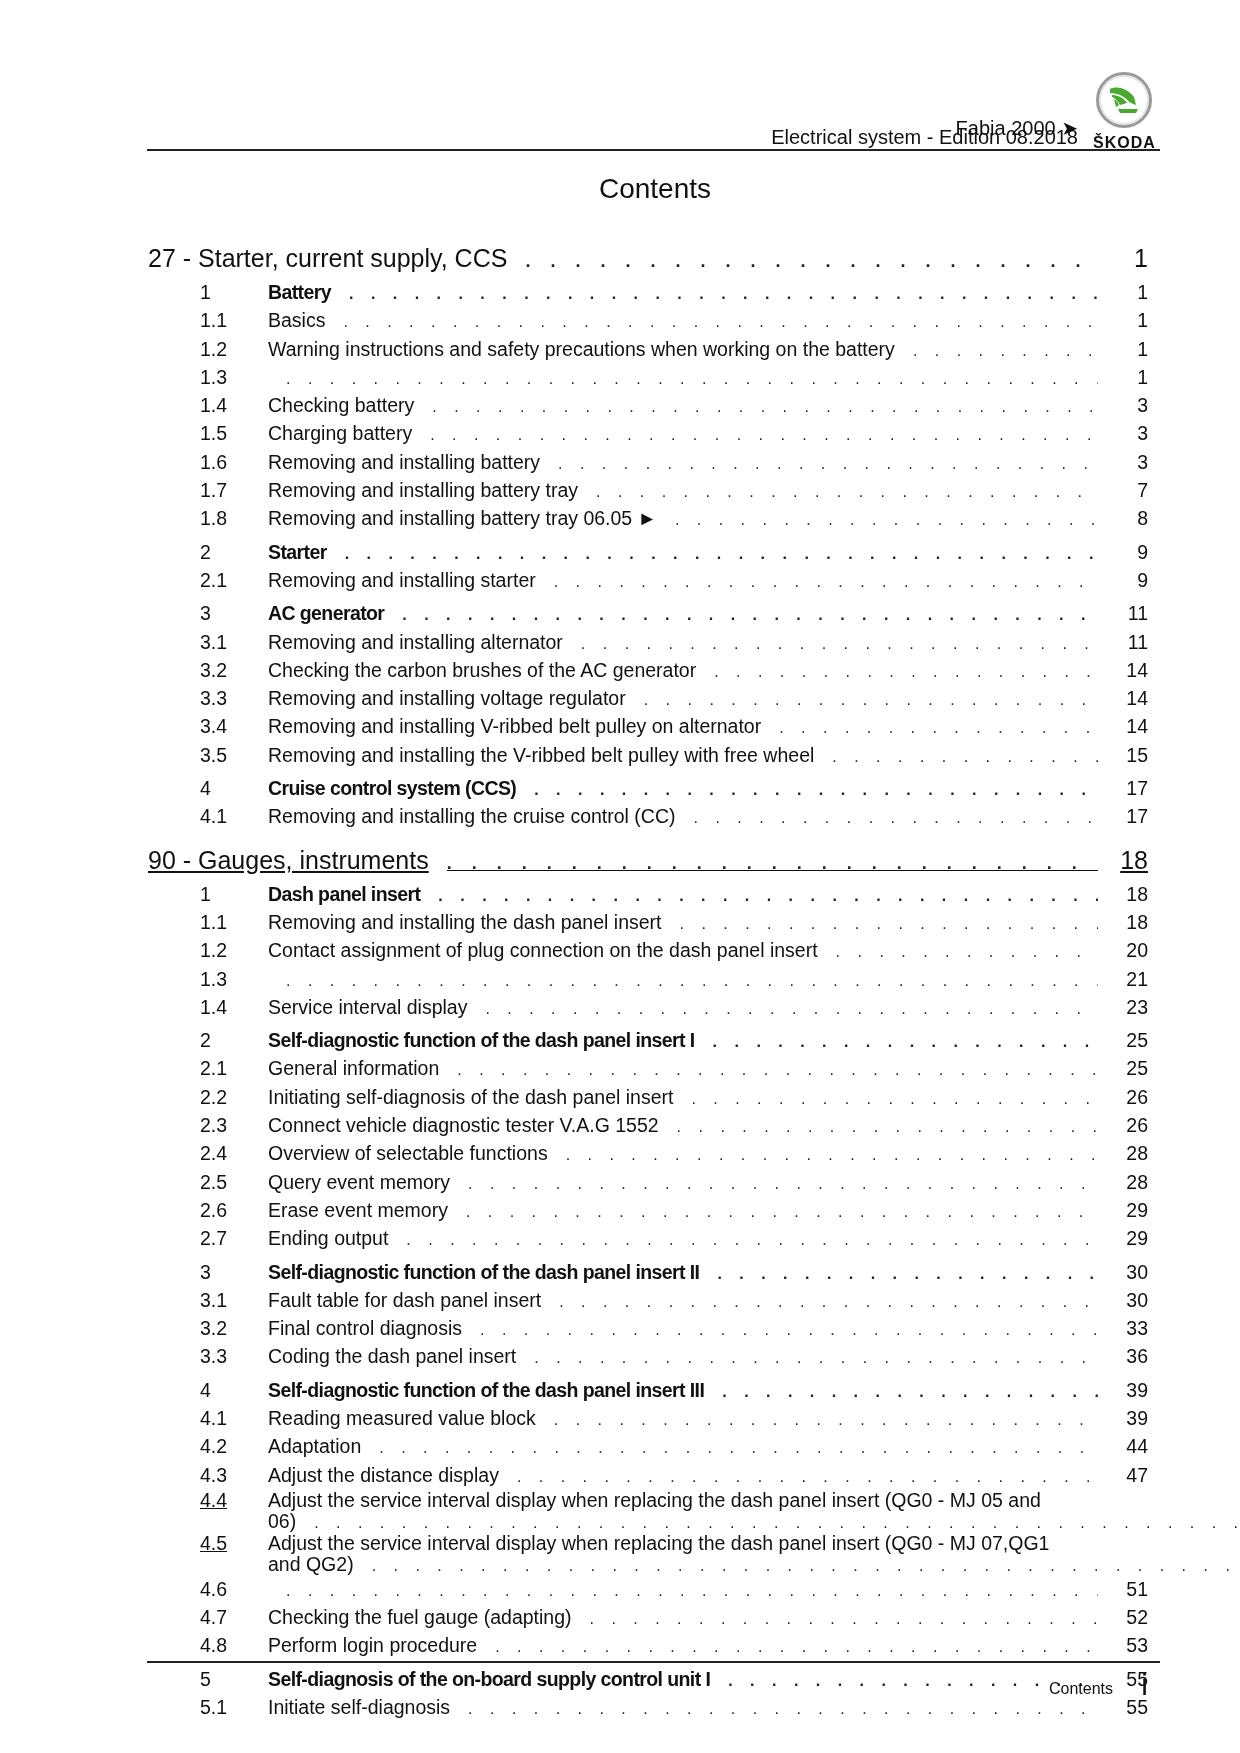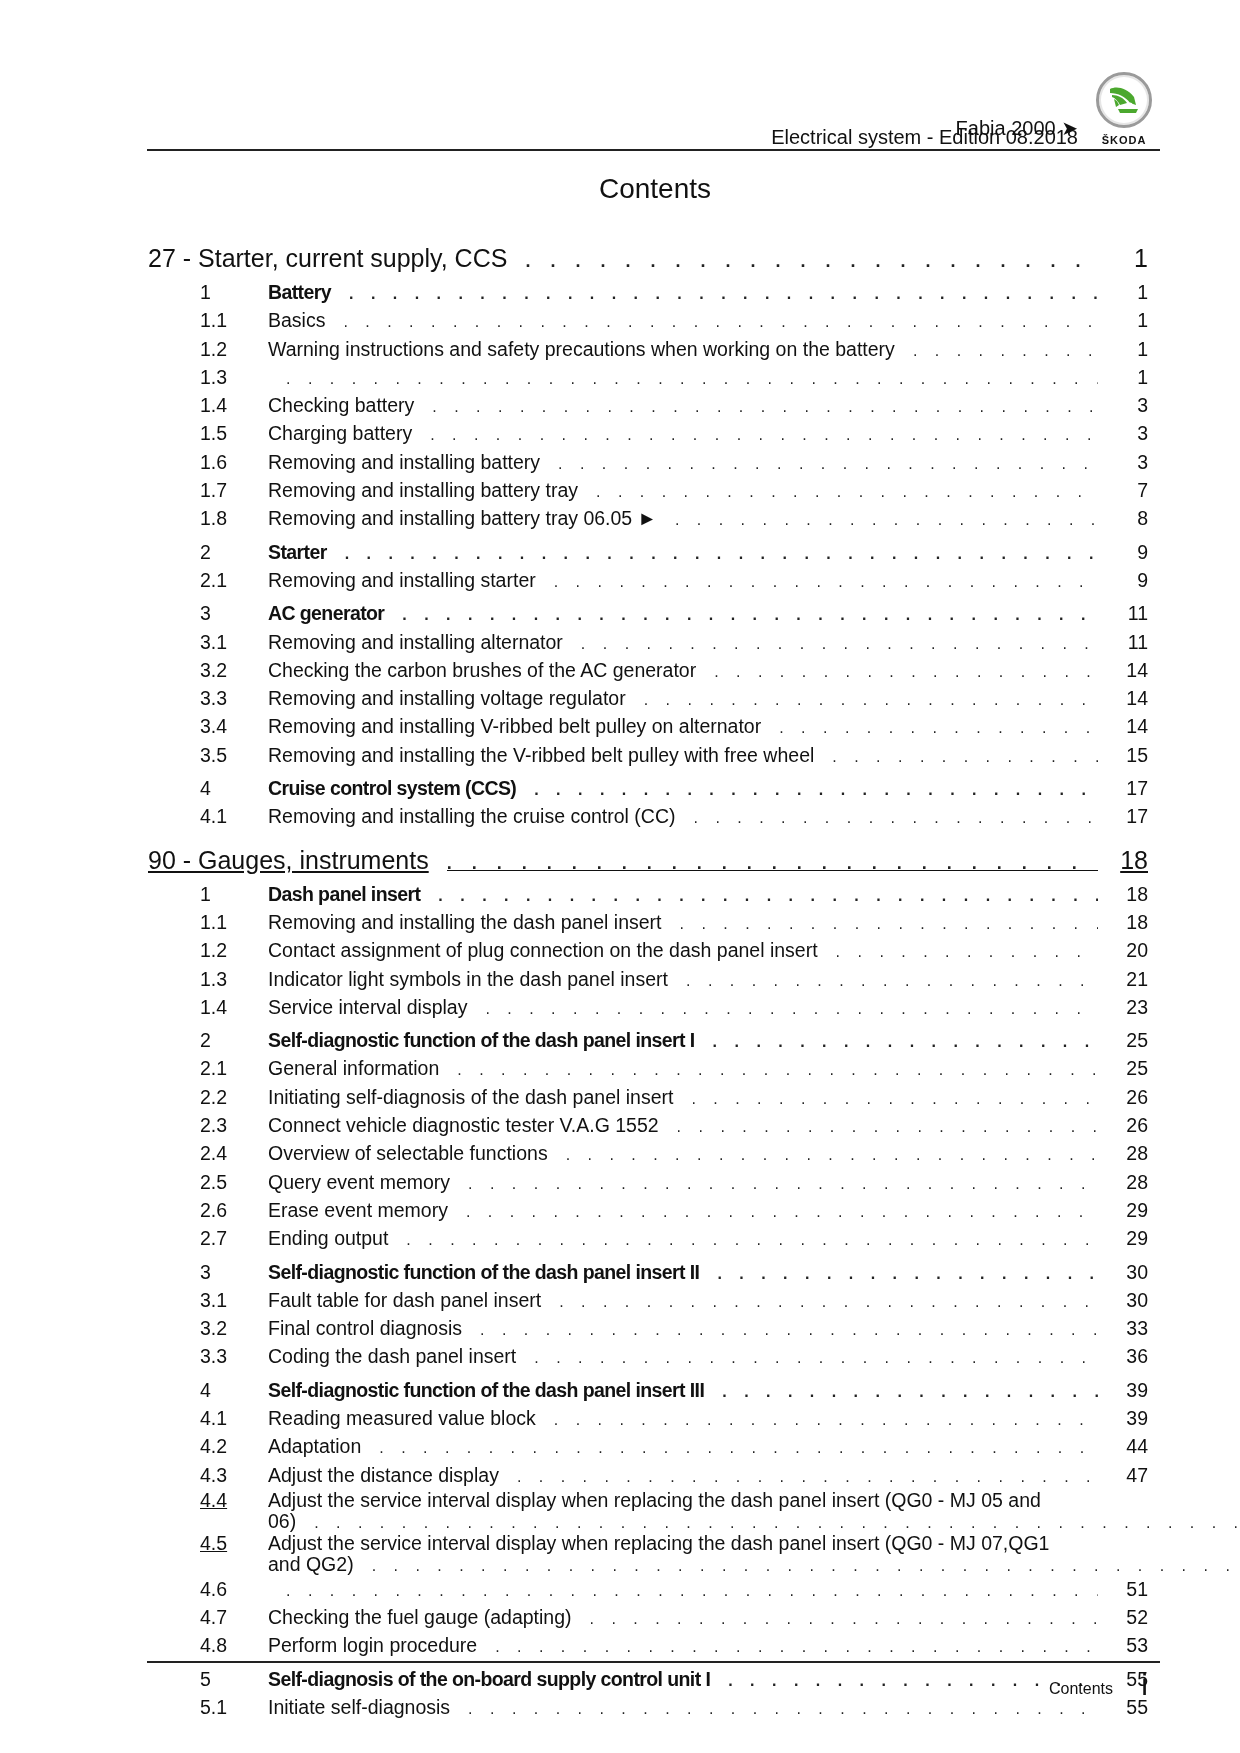--- a/index.html
+++ b/index.html
@@ -13,21 +13,21 @@
   }
   #hdr-model { top: 116px; }
   #hdr-edition { top: 125px; }
   .logo { position: absolute; left: 1093px; top: 72px; width: 62px; }
   .logo-circle {
     width: 50px; height: 50px; margin-left: 3px; border-radius: 50%;
     background: #ffffff; border: 3px solid #9a9a9a; box-shadow: inset 0 0 0 2px #e6e6e6;
     display: flex; align-items: center; justify-content: center;
   }
   .logo-wordmark {
-    font-size: 11px; font-weight: bold; letter-spacing: 1px; margin-top: 6px;
+    font-size: 16px; font-weight: bold; letter-spacing: 1px; margin-top: 6px;
     text-align: center; color: #111;
   }
   .rule { position: absolute; left: 147px; width: 1013px; height: 2px; background: #222; }
   #rule-top { top: 149px; }
   #rule-bottom { top: 1661px; }
   .page-title {
     position: absolute; left: 0; width: 1310px; text-align: center;
     top: 172px; font-size: 28px; line-height: 34px;
   }
   .toc { position: absolute; left: 148px; top: 242px; width: 1000px; }
@@ -221,21 +221,20 @@
       <span class="pg">18</span>
     </div>
     <div class="row">
       <span class="num">1.2</span>
       <span class="t">Contact assignment of plug connection on the dash panel insert</span>
       <span class="leader"> . . . . . . . . . . . . . . . . . . . . . . . . . . . . . . . . . . . . . . . . . . . . . . . . . . . . . . . . . . . . . . . . . . . . . . . . . . . . . . . . . . . . . . . . . . . . . . . . . . . . . . . . . . . . . . . . . . . . . . . . . . . . . . . . . . . . . . . . . . . . . . . . . . . . . . . . . . . . . . . . . . . . . . . . . . . . . . . . . . . . . . . . . . . . . . . . . . . . . . . .</span>
       <span class="pg">20</span>
     </div>
     <div class="row">
       <span class="num">1.3</span>
-      <span class="t">Indicator light symbols in the dash panel insert</span>
       <span class="leader"> . . . . . . . . . . . . . . . . . . . . . . . . . . . . . . . . . . . . . . . . . . . . . . . . . . . . . . . . . . . . . . . . . . . . . . . . . . . . . . . . . . . . . . . . . . . . . . . . . . . . . . . . . . . . . . . . . . . . . . . . . . . . . . . . . . . . . . . . . . . . . . . . . . . . . . . . . . . . . . . . . . . . . . . . . . . . . . . . . . . . . . . . . . . . . . . . . . . . . . . .</span>
       <span class="pg">21</span>
     </div>
     <div class="row">
       <span class="num">1.4</span>
       <span class="t">Service interval display</span>
       <span class="leader"> . . . . . . . . . . . . . . . . . . . . . . . . . . . . . . . . . . . . . . . . . . . . . . . . . . . . . . . . . . . . . . . . . . . . . . . . . . . . . . . . . . . . . . . . . . . . . . . . . . . . . . . . . . . . . . . . . . . . . . . . . . . . . . . . . . . . . . . . . . . . . . . . . . . . . . . . . . . . . . . . . . . . . . . . . . . . . . . . . . . . . . . . . . . . . . . . . . . . . . . .</span>
       <span class="pg">23</span>
     </div>
     <div class="row section">

